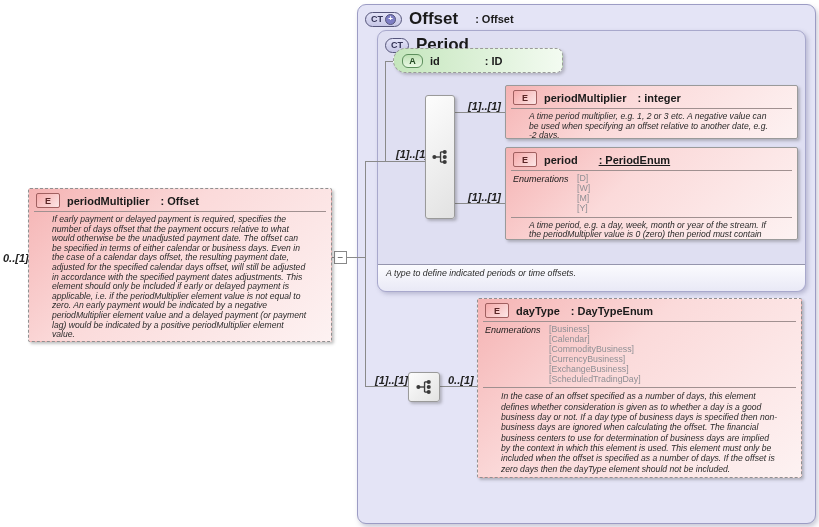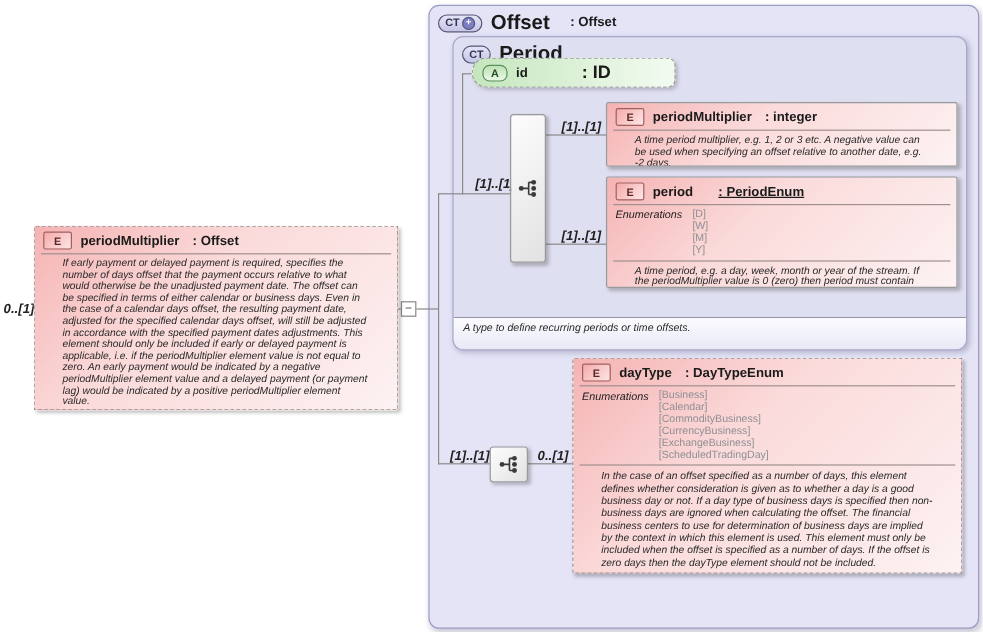--- a/index.html
+++ b/index.html
@@ -68,21 +68,21 @@
   }
   
   .attrbox{
     position:absolute;box-sizing:border-box;display:flex;align-items:center;gap:7px;
     padding:0 8px;white-space:nowrap;
     background:linear-gradient(to right,#c5e6bd,#f3fbf1);
     border:1px dashed #9a9a9a;border-radius:13px 7px 7px 13px;
     box-shadow:2px 2px 3px rgba(60,60,60,0.25);
     font-size:11px;font-weight:bold;
   }
-  .attr-type{margin-left:38px;font-weight:bold;font-size:15px;}
+  .attr-type{margin-left:38px;font-weight:bold;font-size:11px;}
   
   .hline,.vline{position:absolute;background:#8a8a8a;}
   .hline{height:1px;}
   .vline{width:1px;}
   .seqbar{
     position:absolute;box-sizing:border-box;display:flex;align-items:center;justify-content:center;
     background:linear-gradient(135deg,#fdfdfd,#e2e2e2);
     border:1px solid #9a9a9a;border-radius:3px;
     box-shadow:2px 2px 3px rgba(60,60,60,0.3);
   }
@@ -111,21 +111,21 @@
     </div>
   </div>
 
   <div class="ctbox inner" style="left:377px;top:30px;width:429px;height:262px;">
     <div class="ct-header">
       <span class="badge-ct">
         <span>CT</span>
       </span>
       <span class="ct-title">Period</span>
     </div>
-    <div class="ct-anno" style="height:27px;">A type to define recurring periods or time offsets.</div>
+    <div class="ct-anno" style="height:27px;">A type to define indicated periods or time offsets.</div>
   </div>
 
   <div class="hline" style="left:331px;top:257px;width:34px;"></div>
   <div class="vline" style="left:365px;top:161px;height:226px;"></div>
   <div class="hline" style="left:365px;top:161px;width:60px;"></div>
   <div class="vline" style="left:385px;top:61px;height:101px;"></div>
   <div class="hline" style="left:385px;top:61px;width:8px;"></div>
   <div class="hline" style="left:455px;top:112px;width:50px;"></div>
   <div class="hline" style="left:455px;top:203px;width:50px;"></div>
   <div class="hline" style="left:365px;top:386px;width:43px;"></div>

